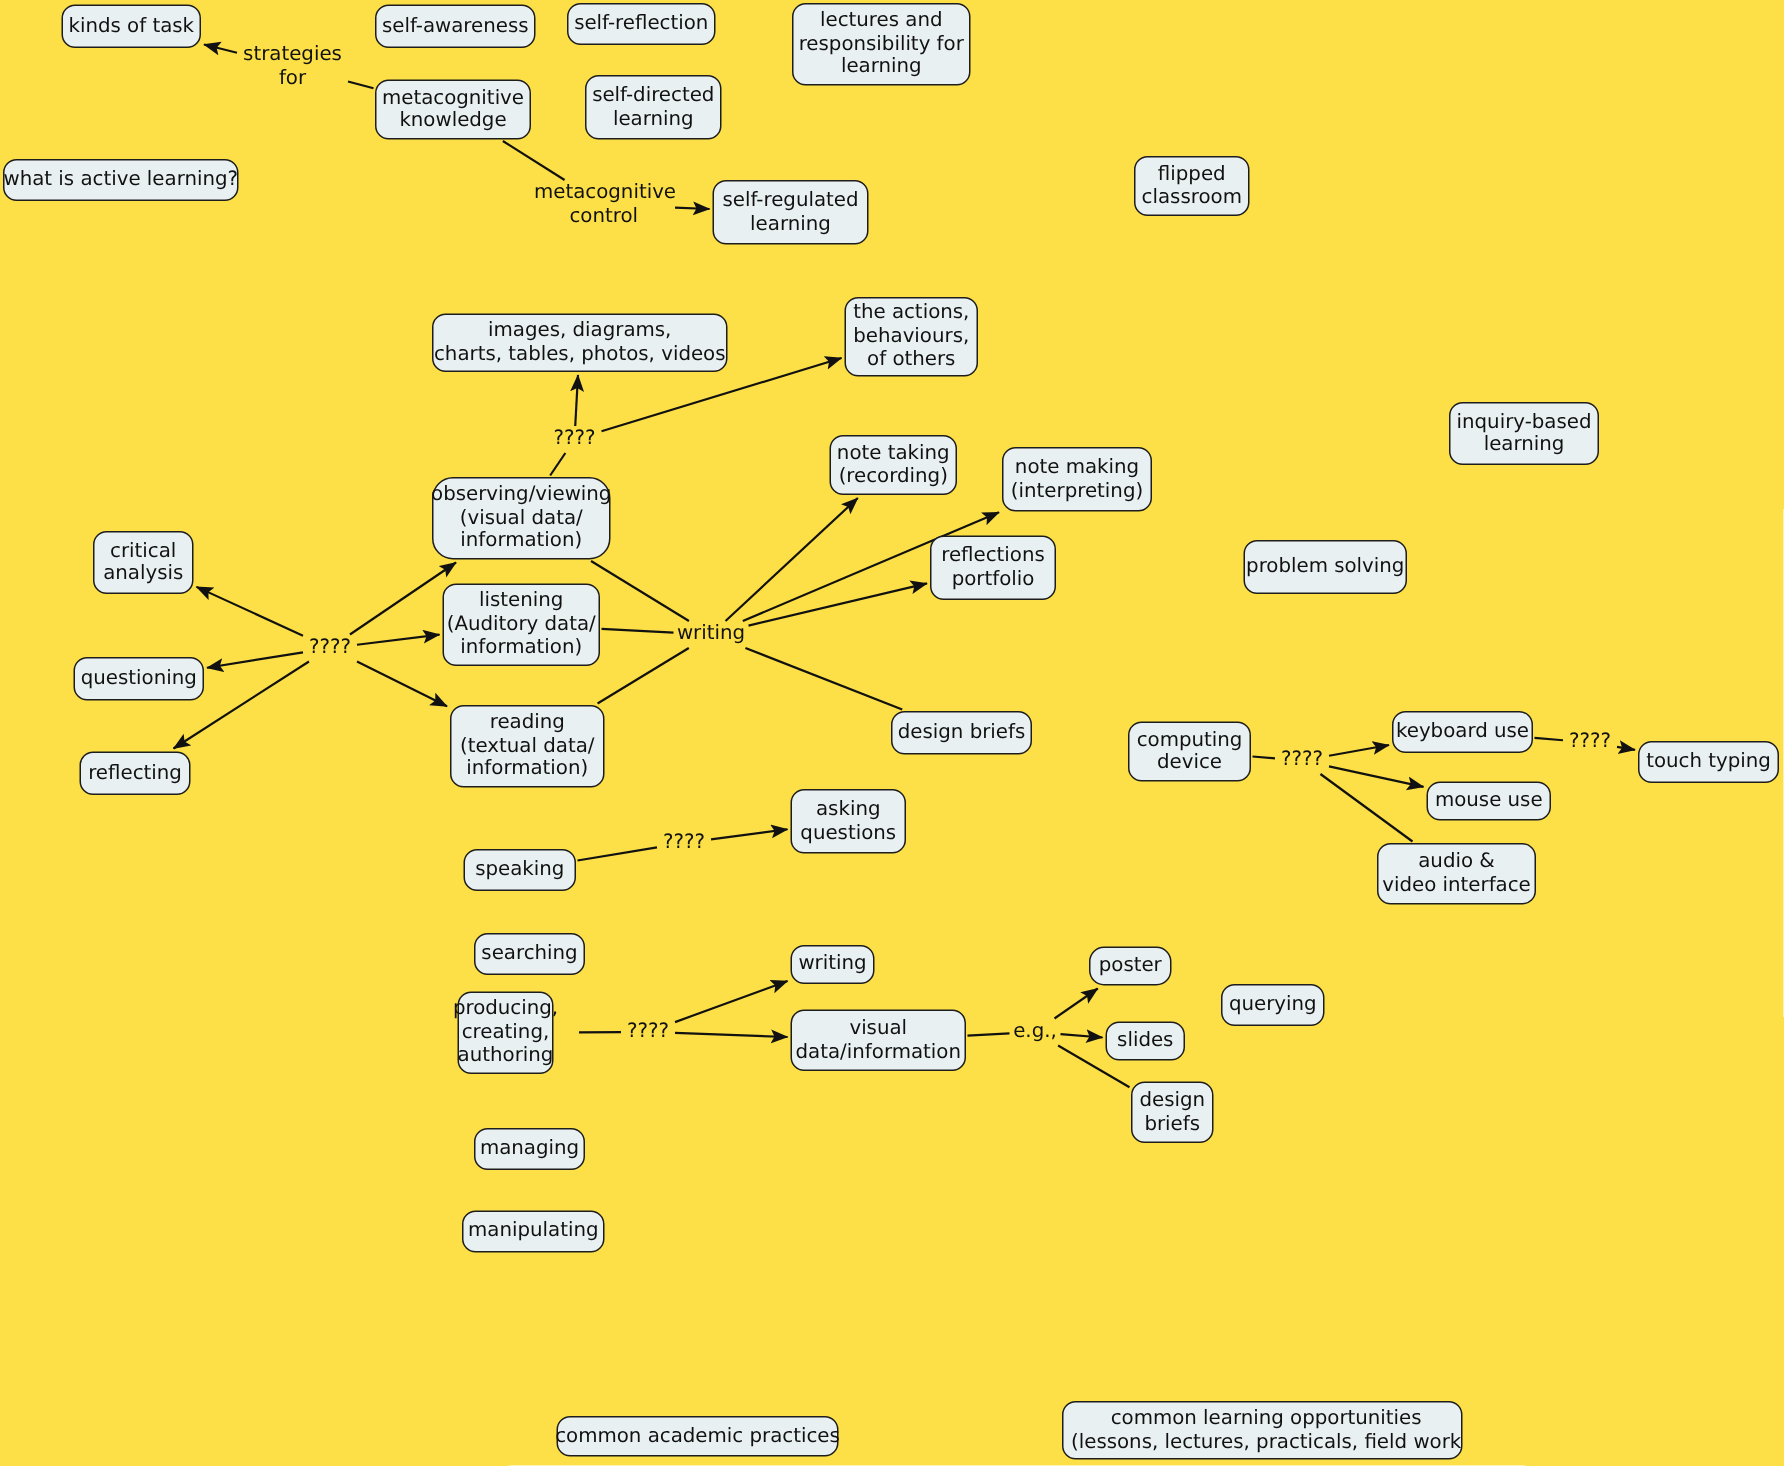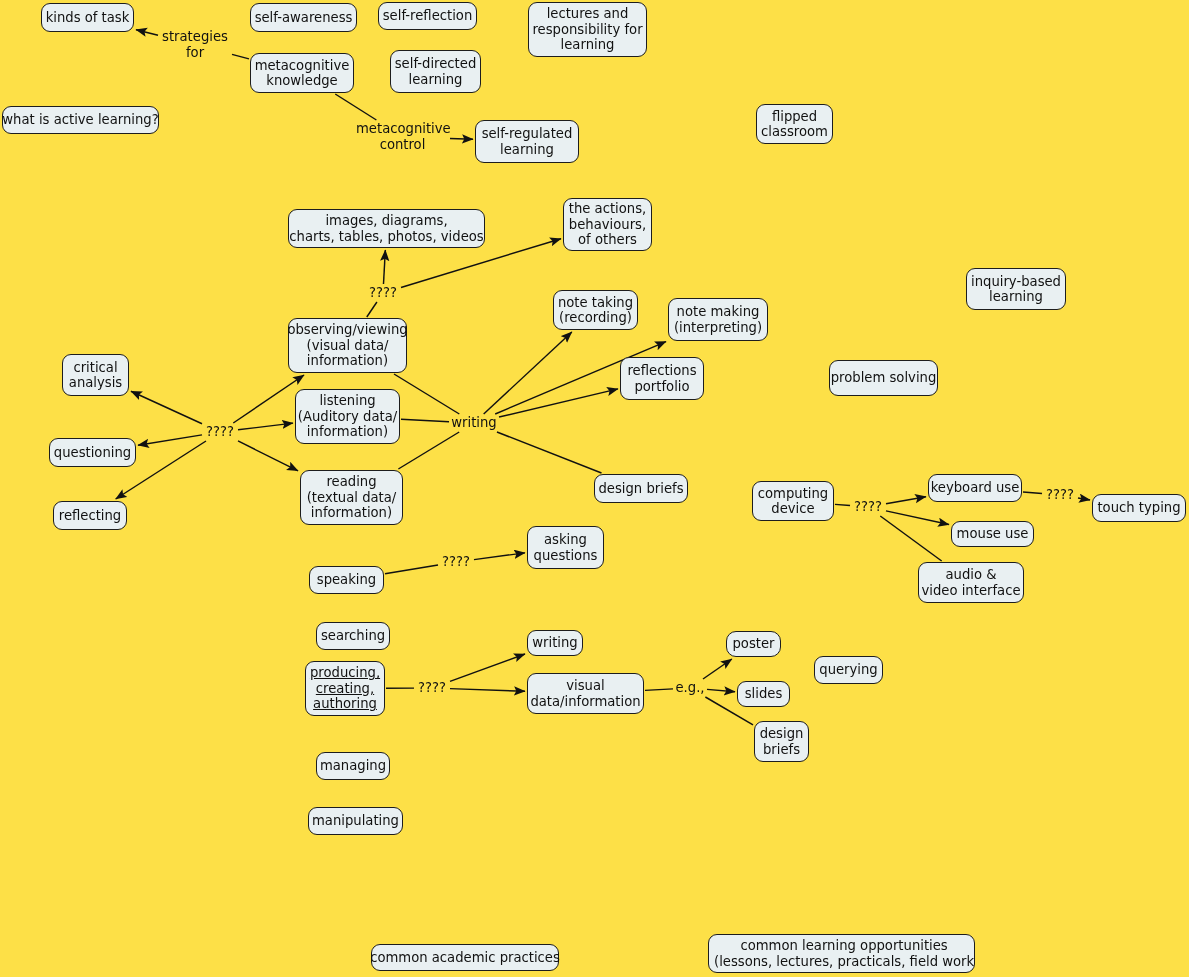--- a/index.html
+++ b/index.html
@@ -125,21 +125,21 @@
 charts, tables, photos, videos</div>
       <div class="node" style="left: 563px; top: 198px; width: 89px; height: 53px;">the actions,
 behaviours,
 of others</div>
       <div class="node" style="left: 966px; top: 268px; width: 100px; height: 42px;">inquiry-based
 learning</div>
       <div class="node" style="left: 553px; top: 290px; width: 85px; height: 40px;">note taking
 (recording)</div>
       <div class="node" style="left: 668px; top: 298px; width: 100px; height: 43px;">note making
 (interpreting)</div>
-      <div class="node" style="left: 288px; top: 318px; width: 119px; height: 55px;">observing/viewing
+      <div class="node" style="left: 288px; top: 318px; width: 119px; height: 55px; border-radius: 14px;">observing/viewing
 (visual data/
 information)</div>
       <div class="node" style="left: 62px; top: 354px; width: 67px; height: 42px;">critical
 analysis</div>
       <div class="node" style="left: 620px; top: 357px; width: 84px; height: 43px;">reflections
 portfolio</div>
       <div class="node" style="left: 829px; top: 360px; width: 109px; height: 36px;">problem solving</div>
       <div class="node" style="left: 295px; top: 389px; width: 105px; height: 55px;">listening
 (Auditory data/
 information)</div>
@@ -156,21 +156,21 @@
       <div class="node" style="left: 951px; top: 521px; width: 83px; height: 26px;">mouse use</div>
       <div class="node" style="left: 527px; top: 526px; width: 77px; height: 43px;">asking
 questions</div>
       <div class="node" style="left: 309px; top: 566px; width: 75px; height: 28px;">speaking</div>
       <div class="node" style="left: 918px; top: 562px; width: 106px; height: 41px;">audio &amp;
 video interface</div>
       <div class="node" style="left: 316px; top: 622px; width: 74px; height: 28px;">searching</div>
       <div class="node" style="left: 527px; top: 630px; width: 56px; height: 26px;">writing</div>
       <div class="node" style="left: 726px; top: 631px; width: 55px; height: 26px; border-radius: 10px;">poster</div>
       <div class="node" style="left: 814px; top: 656px; width: 69px; height: 28px;">querying</div>
-      <div class="node" style="left: 305px; top: 661px; width: 80px; height: 55px; text-decoration: underline;">producing,
+      <div class="node" style="left: 305px; top: 661px; width: 64px; height: 55px;">producing,
 creating,
 authoring</div>
       <div class="node" style="left: 527px; top: 673px; width: 117px; height: 41px;">visual
 data/information</div>
       <div class="node" style="left: 737px; top: 681px; width: 53px; height: 26px;">slides</div>
       <div class="node" style="left: 754px; top: 721px; width: 55px; height: 41px;">design
 briefs</div>
       <div class="node" style="left: 316px; top: 752px; width: 74px; height: 28px;">managing</div>
       <div class="node" style="left: 308px; top: 807px; width: 95px; height: 28px;">manipulating</div>
       <div class="node" style="left: 371px; top: 944px; width: 188px; height: 27px;">common academic practices</div>

